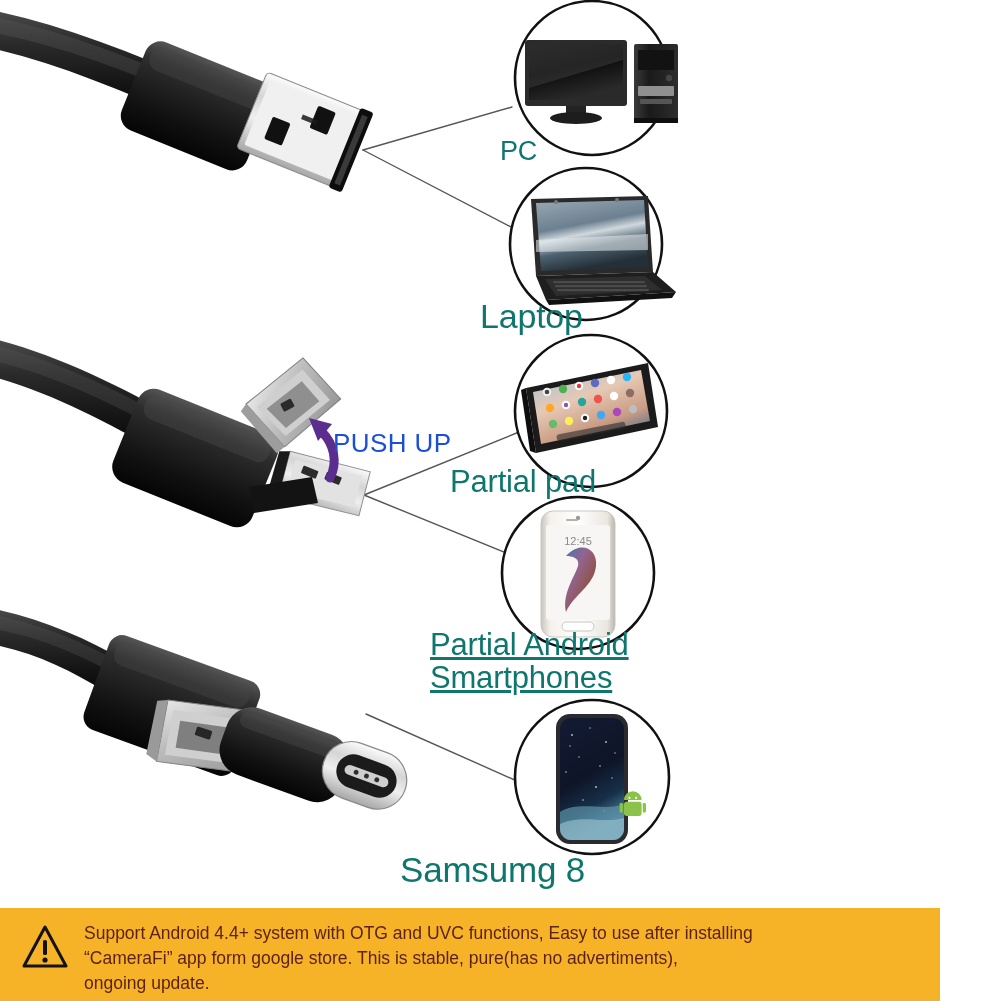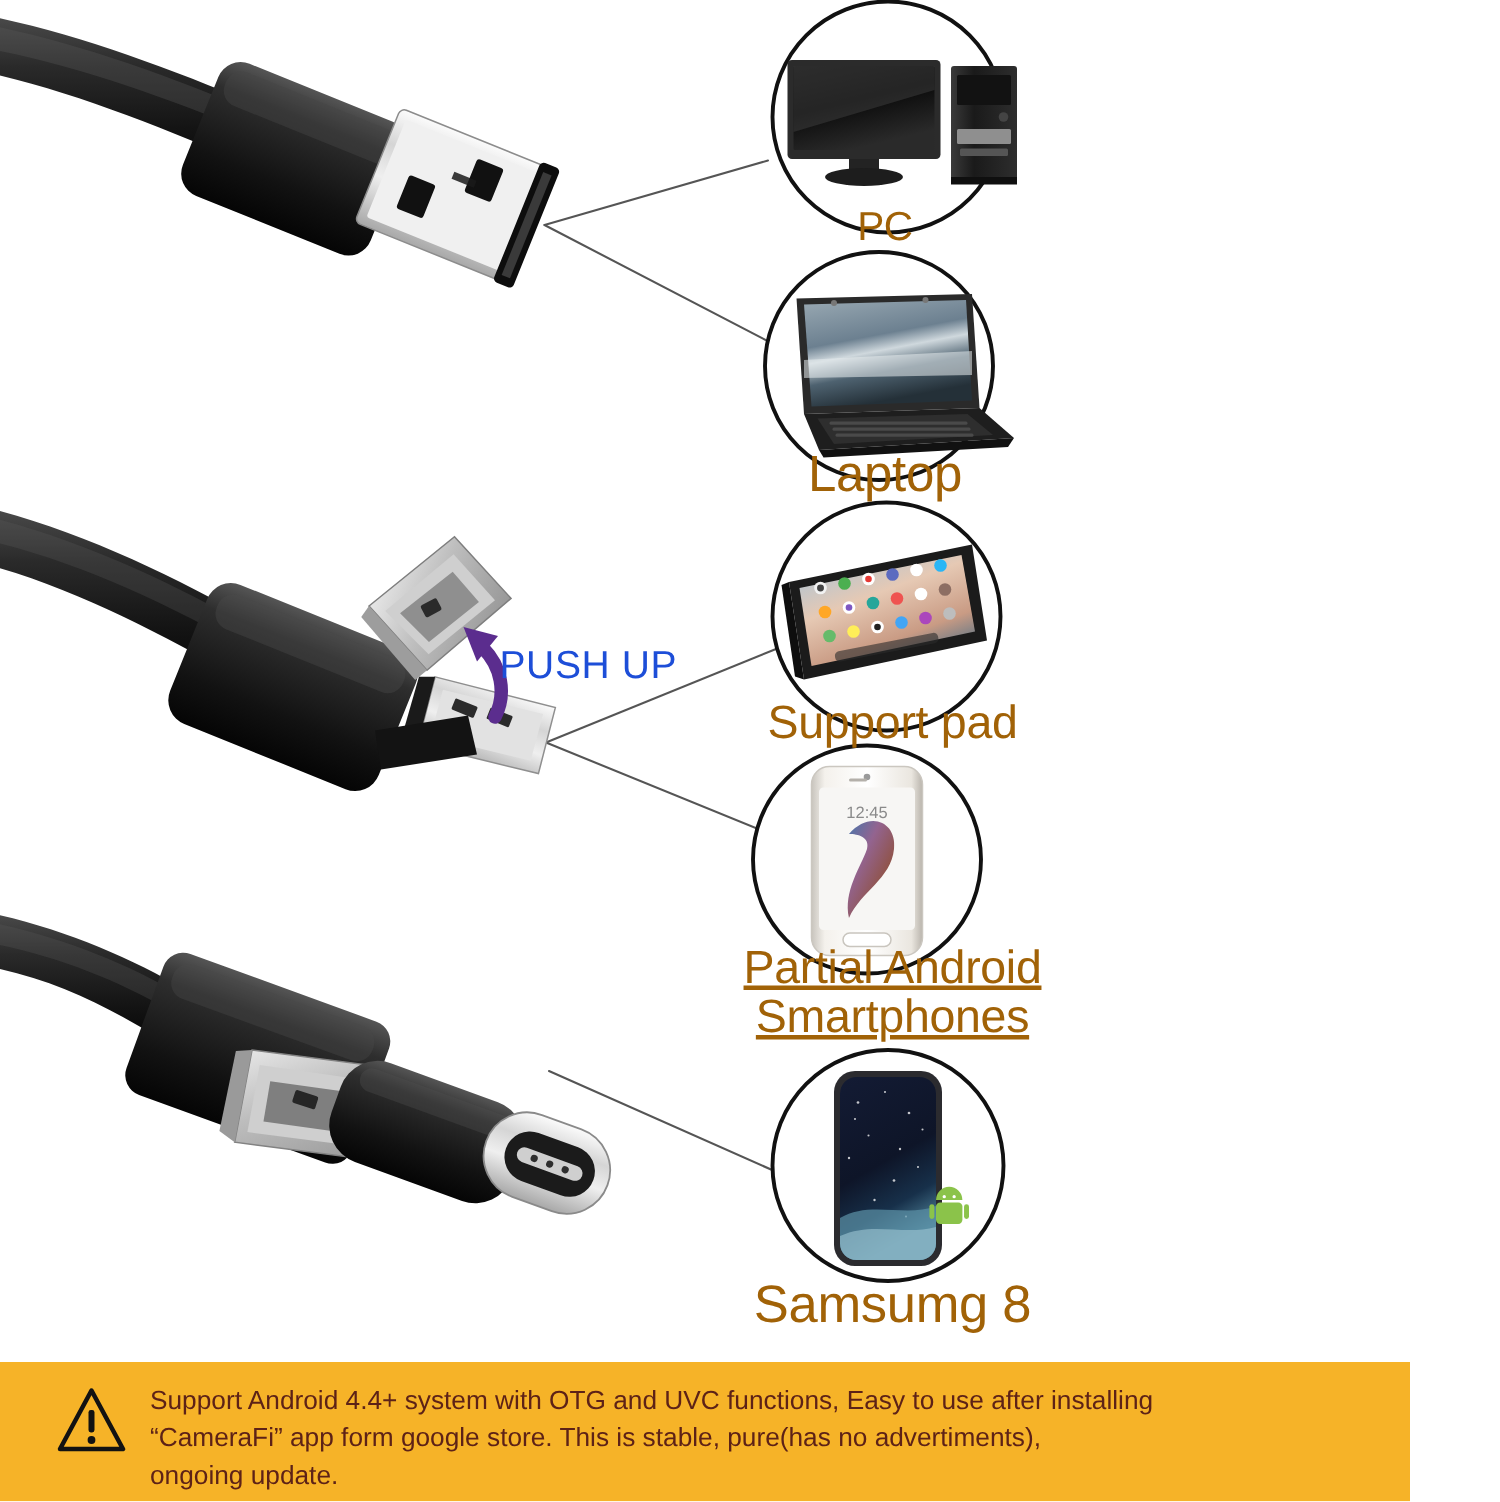--- a/index.html
+++ b/index.html
@@ -20,23 +20,23 @@
   }
   .layer {
     position: absolute;
     inset: 0;
   }
   svg.layer { pointer-events: none; }
 
   
   .dev-label {
     position: absolute;
-    color: #a16207;
+    color: #0f766e;
     font-family: "Liberation Sans", sans-serif;
-    text-align: center;
+    text-align: left;
     line-height: 1.06;
     white-space: pre-line;
     letter-spacing: -0.2px;
   }
   #label-pc      { left: 500px; top: 137px; width: 180px; font-size: 27px; }
   #label-laptop  { left: 480px; top: 298px; width: 220px; font-size: 34px; }
   #label-pad     { left: 450px; top: 466px; width: 290px; font-size: 31px; }
   #label-phones  { left: 430px; top: 629px; width: 330px; font-size: 31px; text-decoration: underline; }
   #label-samsung { left: 400px; top: 851px; width: 390px; font-size: 35px; }
 
@@ -55,21 +55,21 @@
   #notice {
     position: absolute;
     left: 0px;
     top: 908px;
     width: 940px;
     height: 93px;
     background: #f6b328;
     display: flex;
     align-items: flex-start;
     box-sizing: border-box;
-    padding: 13px 10px 10px 38px;
+    padding: 13px 10px 10px 22px;
   }
   #notice-text {
     color: #5d2217;
     font-family: "Liberation Sans", sans-serif;
     font-size: 17.5px;
     line-height: 1.42;
     margin-left: 16px;
     white-space: pre-line;
     max-width: 800px;
   }
@@ -383,21 +383,21 @@
           <rect x="34" y="5" width="6" height="18" rx="3" fill="#8bc34a"></rect>
           <circle cx="10" cy="-4" r="2" fill="#ffffff"></circle>
           <circle cx="22" cy="-4" r="2" fill="#ffffff"></circle>
         </g>
       </g>
     </g>
   </svg>
 
   <div class="dev-label" id="label-pc">PC</div>
   <div class="dev-label" id="label-laptop">Laptop</div>
-  <div class="dev-label" id="label-pad">Support pad</div>
+  <div class="dev-label" id="label-pad">Partial pad</div>
   <div class="dev-label" id="label-phones">Partial Android
 Smartphones</div>
   <div class="dev-label" id="label-samsung">Samsumg 8</div>
 
   <div id="push-up-label">PUSH UP</div>
 
   <div id="notice">
     <svg class="warn-tri" width="46" height="44" viewBox="0 0 46 44">
       <path d="M23 2 L44 41 L2 41 Z" fill="none" stroke="#121212" stroke-width="3" stroke-linejoin="round"></path>
       <rect x="21" y="15" width="4" height="15" rx="1.6" fill="#121212"></rect>

